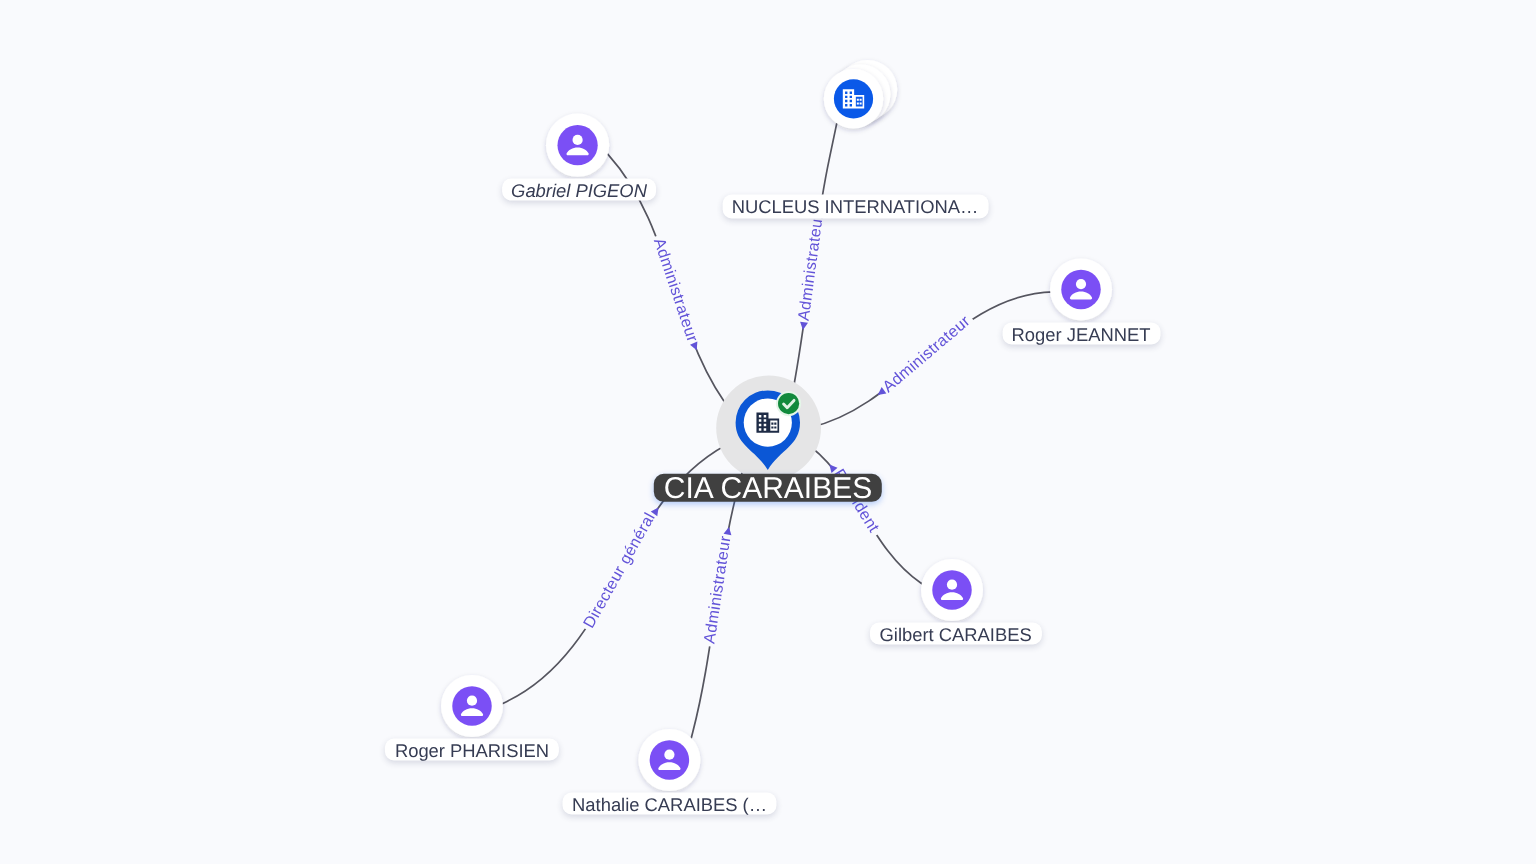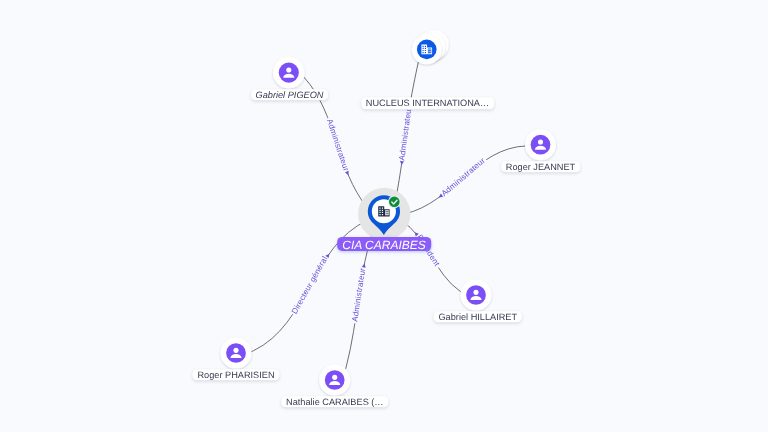--- a/index.html
+++ b/index.html
@@ -8,23 +8,23 @@
   #stage{position:relative;width:768px;height:432px;background:#f9fafd;}
   svg#graph{position:absolute;left:0;top:0;width:768px;height:432px;display:block;}
   .edge-path{fill:none;stroke:#55555f;stroke-width:0.85;}
   .edge-label{font-family:"Liberation Sans",sans-serif;font-size:8px;fill:#6253d8;
               letter-spacing:0.2px;dominant-baseline:alphabetic;}
   .node-label{position:absolute;background:#fff;border-radius:4.5px;
               font-size:9.2px;color:#363c53;white-space:nowrap;
               padding:0 5px;height:11.5px;line-height:13.2px;
               box-shadow:0 1.2px 3.2px rgba(36,46,86,0.16);
               transform:translate(-50%,-50%);}
-  .node-label.selected{background:#8b5cf6;color:#fff;font-size:12px;
+  .node-label.selected{background:#404040;color:#fff;font-size:15px;
               height:14.2px;line-height:16.2px;border-radius:5px;padding:0 5px;
-              box-shadow:0 1.2px 3.2px rgba(10,90,240,0.30);font-style:italic;}
+              box-shadow:0 1.2px 3.2px rgba(10,90,240,0.30);}
 </style>
 </head>
 <body>
 
 <div id="stage">
   <svg id="graph" viewBox="0 0 768 432">
       <defs>
         <filter id="nodeShadow" x="-60%" y="-60%" width="220%" height="220%">
           <feDropShadow dx="0" dy="1" stdDeviation="1.3" flood-color="#1e2850" flood-opacity="0.18"></feDropShadow>
         </filter>
@@ -120,17 +120,17 @@
         <rect x="330.45294189453125" y="289.4541320800781" width="57.5101318359375" height="10" fill="#f9fafd" transform="rotate(-81.3664650971239 359.14044189453125 294.8541259765625)"></rect>
         <text x="359.14044189453125" y="296.9541259765625" class="edge-label" text-anchor="middle" transform="rotate(-81.3664650971239 359.14044189453125 294.8541259765625)">Administrateur</text>
         <path d="M 0 0 L -3.9 -2.0 L -3.9 2.0 Z" fill="#6253d8" transform="translate(364.501953125,263.45660400390625) rotate(281.3264783941142)"></path>
       </g>
     </svg>
   <div id="labels">
       <div class="node-label selected" style="left: 384px; top: 243.5px;">CIA CARAIBES</div>
       <div class="node-label" style="left: 427.5px; top: 55px; margin-top: 48px;">NUCLEUS INTERNATIONA…</div>
       <div class="node-label" style="left: 289.5px; top: 94.5px; font-style: italic;">Gabriel PIGEON</div>
       <div class="node-label" style="left: 540.5px; top: 166.5px;">Roger JEANNET</div>
-      <div class="node-label" style="left: 477.8px; top: 316.5px;">Gabriel HILLAIRET</div>
+      <div class="node-label" style="left: 477.8px; top: 316.5px;">Gilbert CARAIBES</div>
       <div class="node-label" style="left: 236px; top: 374.8px;">Roger PHARISIEN</div>
       <div class="node-label" style="left: 334.8px; top: 401.8px;">Nathalie CARAIBES (…</div>
     </div>
 </div>
 
 </body></html>

